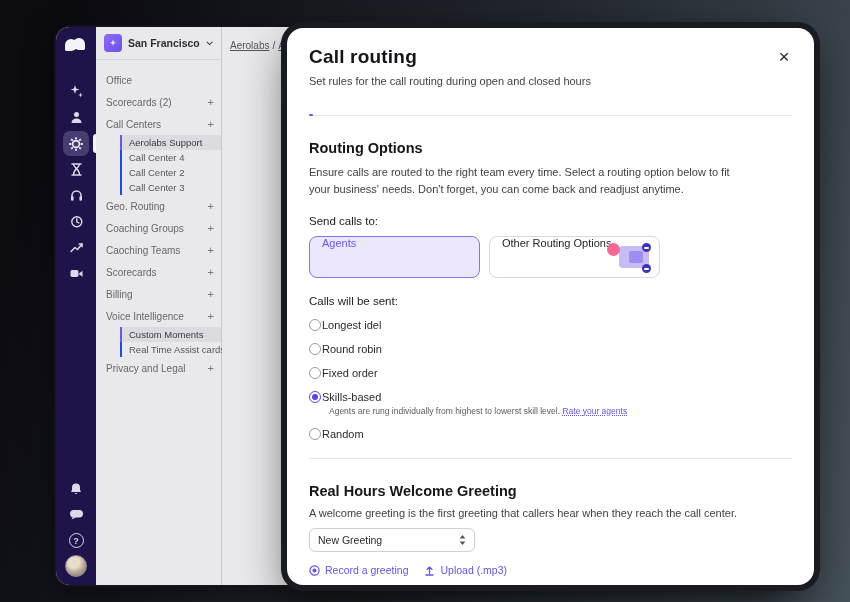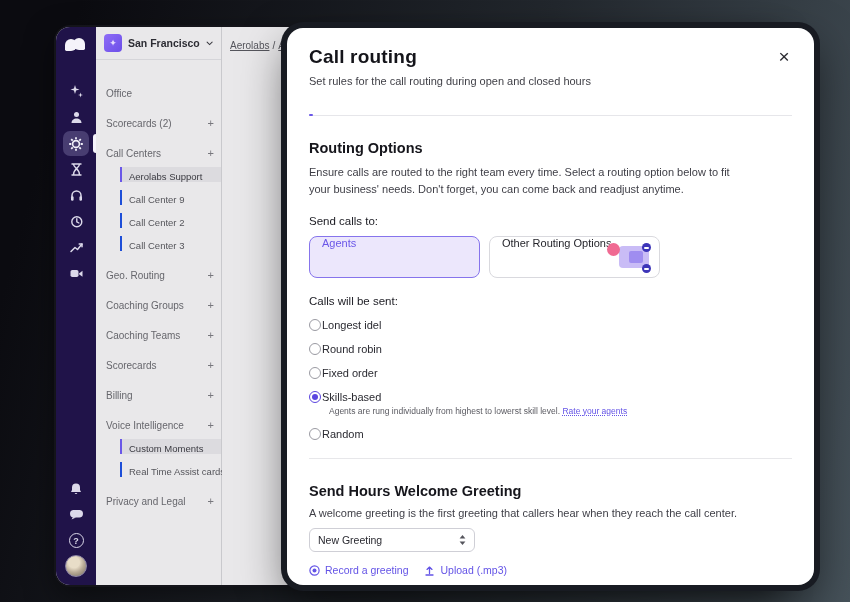--- a/index.html
+++ b/index.html
@@ -58,21 +58,21 @@
     height:33px; display:flex; align-items:center; gap:6px; padding:0 8px;
     border-bottom:1px solid #d5d5d9; cursor:pointer;
   }
   .org-icon{
     width:18px; height:18px; border-radius:4px; flex:0 0 18px;
     background:linear-gradient(135deg,#8e6cf7,#6c4fe8);
     color:#e7defc; font-size:9px; display:flex; align-items:center; justify-content:center;
   }
   .org-name{ flex:1; color:#2c2c33; font-weight:bold; font-size:10.5px; white-space:nowrap; }
   .side-items{ padding-top:9px; flex:1; }
-  .side-item{ display:flex; align-items:flex-end; cursor:pointer;margin-top:8px; }
+  .side-item{ display:flex; align-items:center; cursor:pointer; }
   .side-item.top{ height:22px; padding:0 7px 0 10px; }
   .side-item.top .lbl{ flex:1; white-space:nowrap; }
   .plus{ color:#77777d; font-size:11px; }
   .side-item.sub{
     height:15px; margin-left:24px; border-left:2px solid #1d4ed8; padding-left:7px;
     font-size:9.5px; color:#55555b; white-space:nowrap;
   }
   .side-item.sub.selected{
     border-left-color:#6a57e8; background:#dcdbdf; color:#3a3a41;
   }
@@ -252,21 +252,21 @@
   </div>
         <div class="side-item top">
     <span class="lbl">Call Centers</span>
     <span class="plus">+</span>
   </div>
         <div class="side-item sub selected">
     <span class="lbl">Aerolabs Support</span>
 
   </div>
         <div class="side-item sub">
-    <span class="lbl">Call Center 9</span>
+    <span class="lbl">Call Center 4</span>
 
   </div>
         <div class="side-item sub">
     <span class="lbl">Call Center 2</span>
 
   </div>
         <div class="side-item sub">
     <span class="lbl">Call Center 3</span>
 
   </div>
@@ -384,21 +384,21 @@
     <div class="radio-line">
       <div class="radio-dot"></div>
       <span class="radio-lbl">Random</span>
     </div>
 
   </div>
     </div>
 
   <div class="divider"></div>
 
-  <div class="section-h">Send Hours Welcome Greeting</div>
+  <div class="section-h">Real Hours Welcome Greeting</div>
   <div class="greeting-desc">A welcome greeting is the first greeting that callers hear when they reach the call center.</div>
 
   <div class="select">
     <span class="sel-val">New Greeting</span>
     <svg width="7" height="10" viewBox="0 0 7 10" fill="#55555c">
         <path d="M3.5 0L6.4 3.6H.6z"></path>
         <path d="M3.5 10L.6 6.4h5.8z"></path>
       </svg>
   </div>
 

